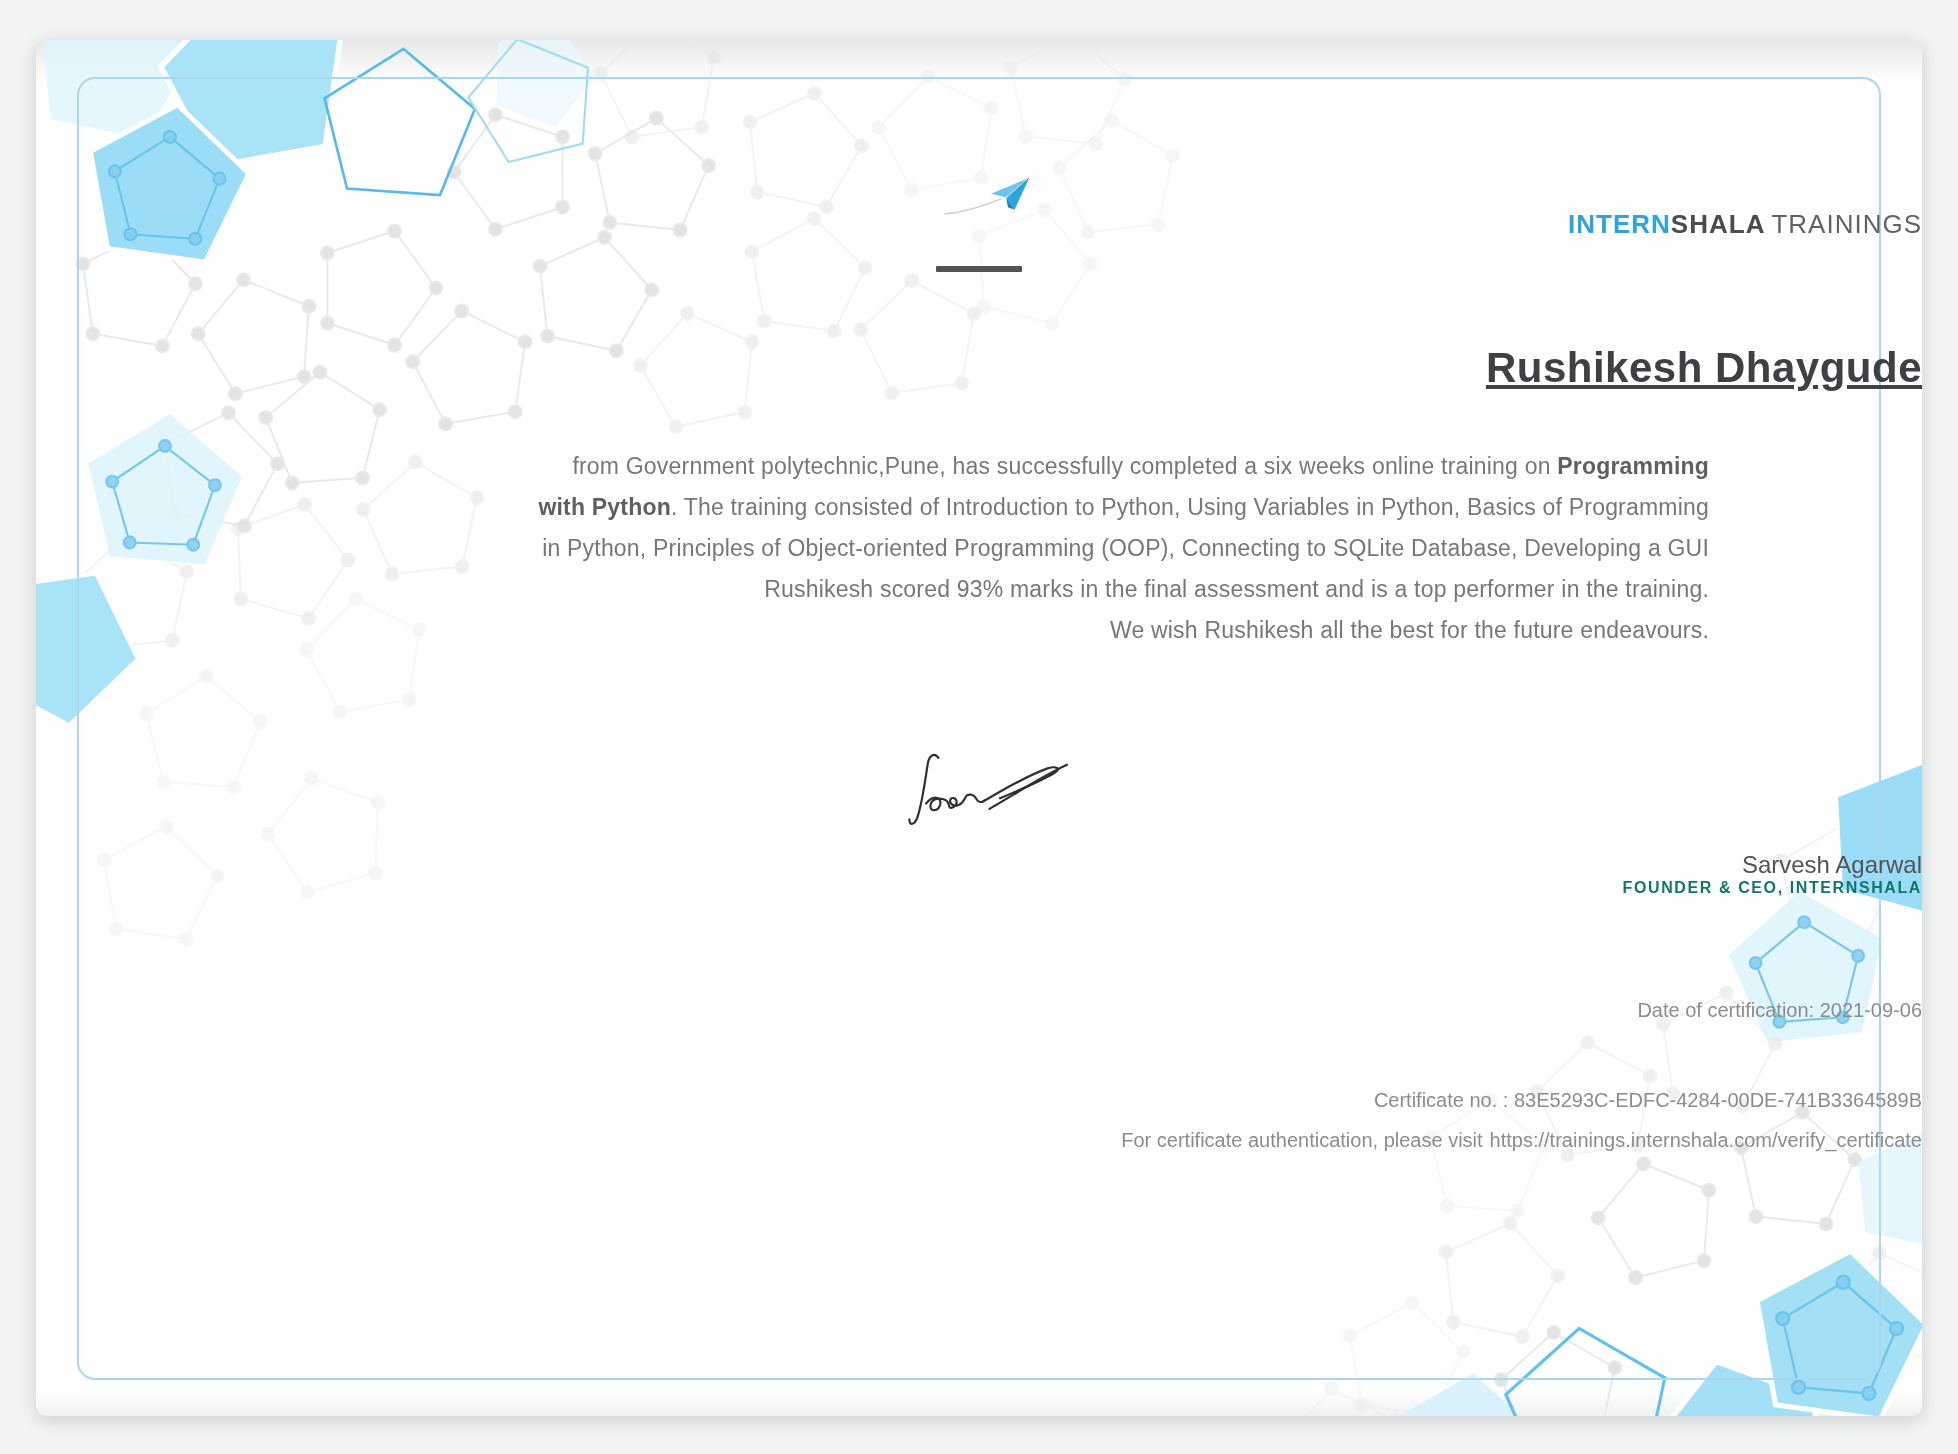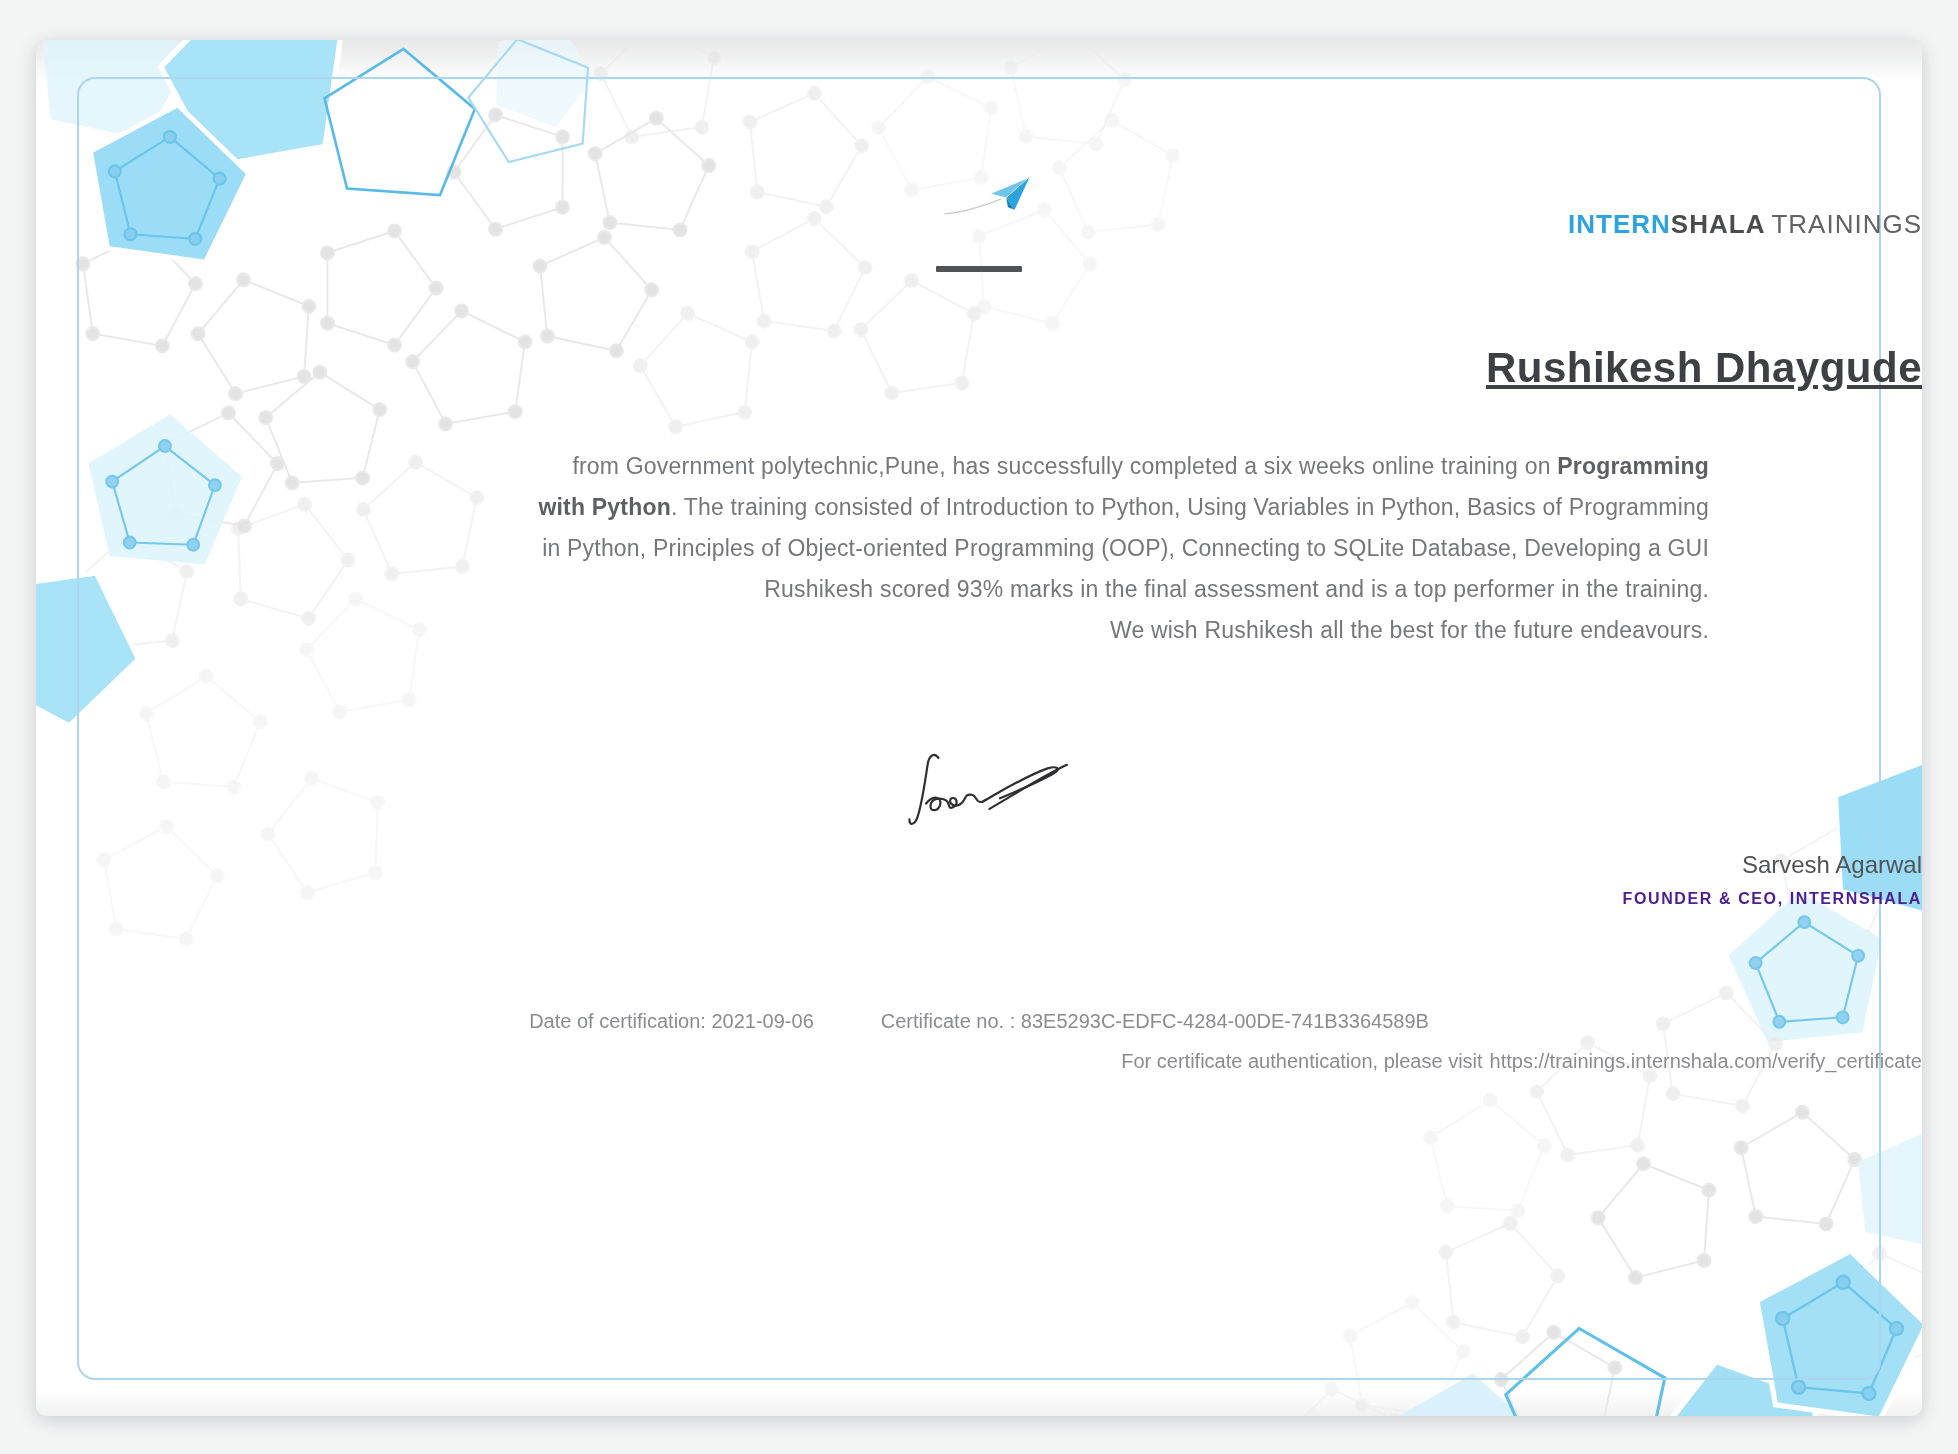--- a/index.html
+++ b/index.html
@@ -38,23 +38,23 @@
   .divider{width:86px;height:6px;background:var(--divider);margin:27px auto 0;border-radius:1px;}
   .recipient{margin-top:72px;font-size:42px;font-weight:bold;color:var(--name-color);letter-spacing:.5px;text-decoration:underline;}
   
   .body-text{margin:54px auto 0;width:1460px;font-size:23px;line-height:41px;color:var(--body-text);letter-spacing:.2px;}
   .body-line{white-space:nowrap;}
   .body-line .b{font-weight:bold;color:#5e5f62;}
   
   .sig{display:block;margin:98px auto 0;height:88px;width:176px;transform:translateX(14px);}
   .sig path{fill:none;stroke:#2f2f31;stroke-width:2.5;stroke-linecap:round;}
   .sig-name{margin-top:14px;font-size:24px;color:#525356;margin-left:39px;}
-  .sig-role{margin-top:11px;font-size:16px;font-weight:bold;letter-spacing:1.6px;color:#4c1d95;}
+  .sig-role{margin-top:0;font-size:16px;font-weight:bold;letter-spacing:1.6px;color:#0f766e;}
   
-  .meta-row{margin-top:102px;display:flex;justify-content:center;gap:67px;font-size:20px;color:var(--muted);}
+  .meta-row{margin-top:102px;display:flex;justify-content:center;gap:67px;font-size:20px;color:var(--muted);flex-direction:column;}
   .auth-row{margin-top:17px;font-size:20px;color:var(--muted);}
   .auth-row .url{margin-left:7px;}
 </style>
 </head>
 <body>
 
 <div class="page">
   <div class="card">
 
     <div class="top-shade"></div>

